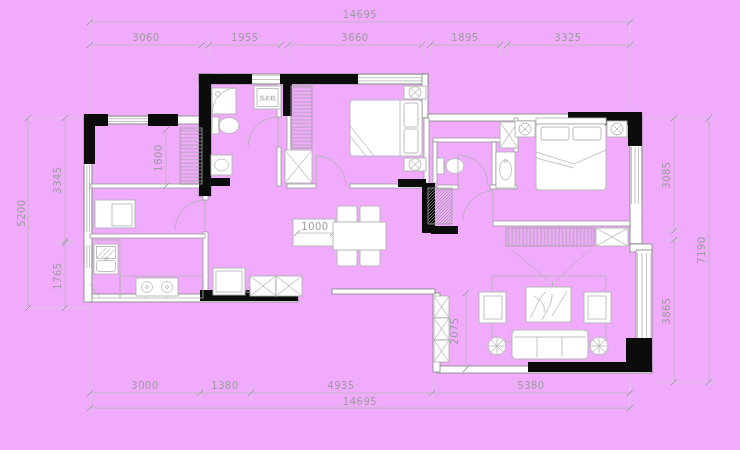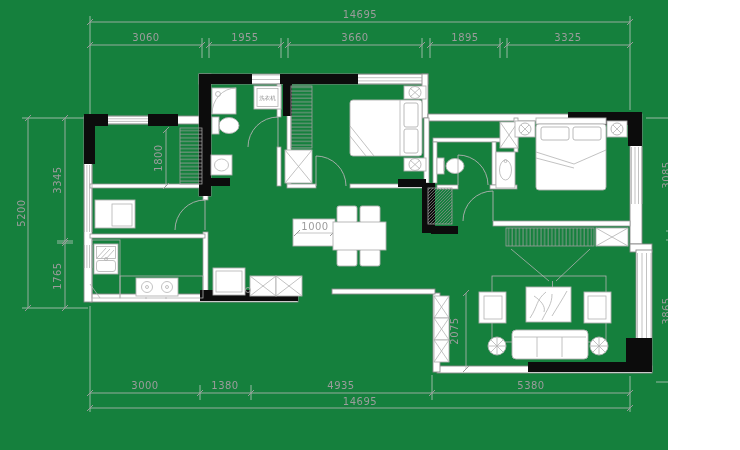--- a/index.html
+++ b/index.html
@@ -1,16 +1,16 @@
 <!DOCTYPE html>
 <html><head>
 <meta charset="utf-8">
 <style>
   html,body{margin:0;padding:0;background:#ffffff;}
-  .stage{width:668px;height:450px;position:relative;background:#15803d;overflow:hidden;}
+  .stage{width:740px;height:450px;position:relative;background:#f0abfc;overflow:hidden;}
   svg{display:block;font-family:"DejaVu Sans", sans-serif;}
   .dim{font-size:10px;fill:#9c9c9c;letter-spacing:.5px;}
   .dim-sm{font-size:5.5px;fill:#8d8d8d;letter-spacing:0;}
   .dimline{stroke:#b8b8b8;stroke-width:.8;fill:none;}
   .ext{stroke:#d2d2d2;stroke-width:.7;fill:none;}
   .tick{stroke:#9a9a9a;stroke-width:1;fill:none;}
   .wall{fill:#ffffff;stroke:#8c8c8c;stroke-width:.9;}
   .part{fill:#ffffff;stroke:#9a9a9a;stroke-width:.8;}
   .blk{fill:#0c0c0c;stroke:none;}
   .fur{fill:#ffffff;stroke:#b2b2b2;stroke-width:.9;}

